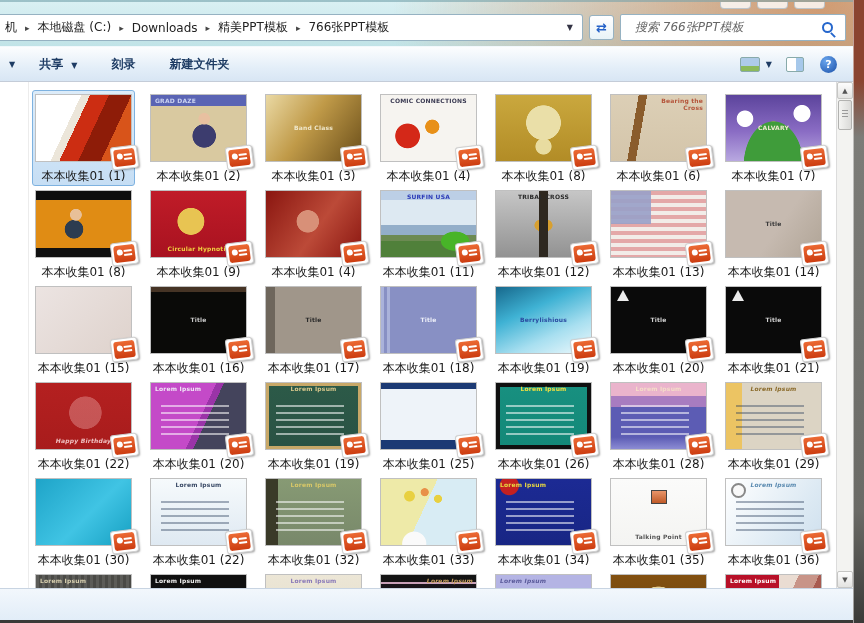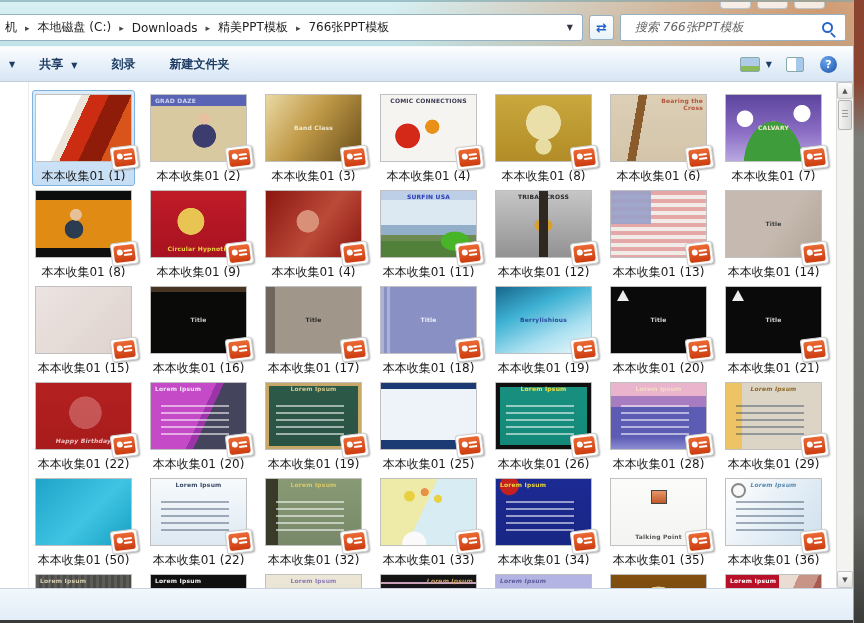--- a/index.html
+++ b/index.html
@@ -518,21 +518,21 @@
 
   <div class="item">
     <div class="thumb-w">
       <div class="thumb" style="background: linear-gradient(135deg, rgb(30, 164, 200), rgb(64, 196, 228) 55%, rgb(22, 160, 194));">
         <span class="t-txt pos-t"></span>
       </div>
       <div class="ppt">
             <div class="ppt-in"></div>
           </div>
     </div>
-    <div class="label">本本收集01 (50)</div>
+    <div class="label">本本收集01 (30)</div>
   </div>
 
   <div class="item">
     <div class="thumb-w">
       <div class="thumb lines-dark" style="background: linear-gradient(rgb(246, 250, 252), rgb(223, 233, 242));">
         <span class="t-txt pos-t" style="color: rgb(58, 74, 102);">Lorem Ipsum</span>
       </div>
       <div class="ppt">
             <div class="ppt-in"></div>
           </div>

